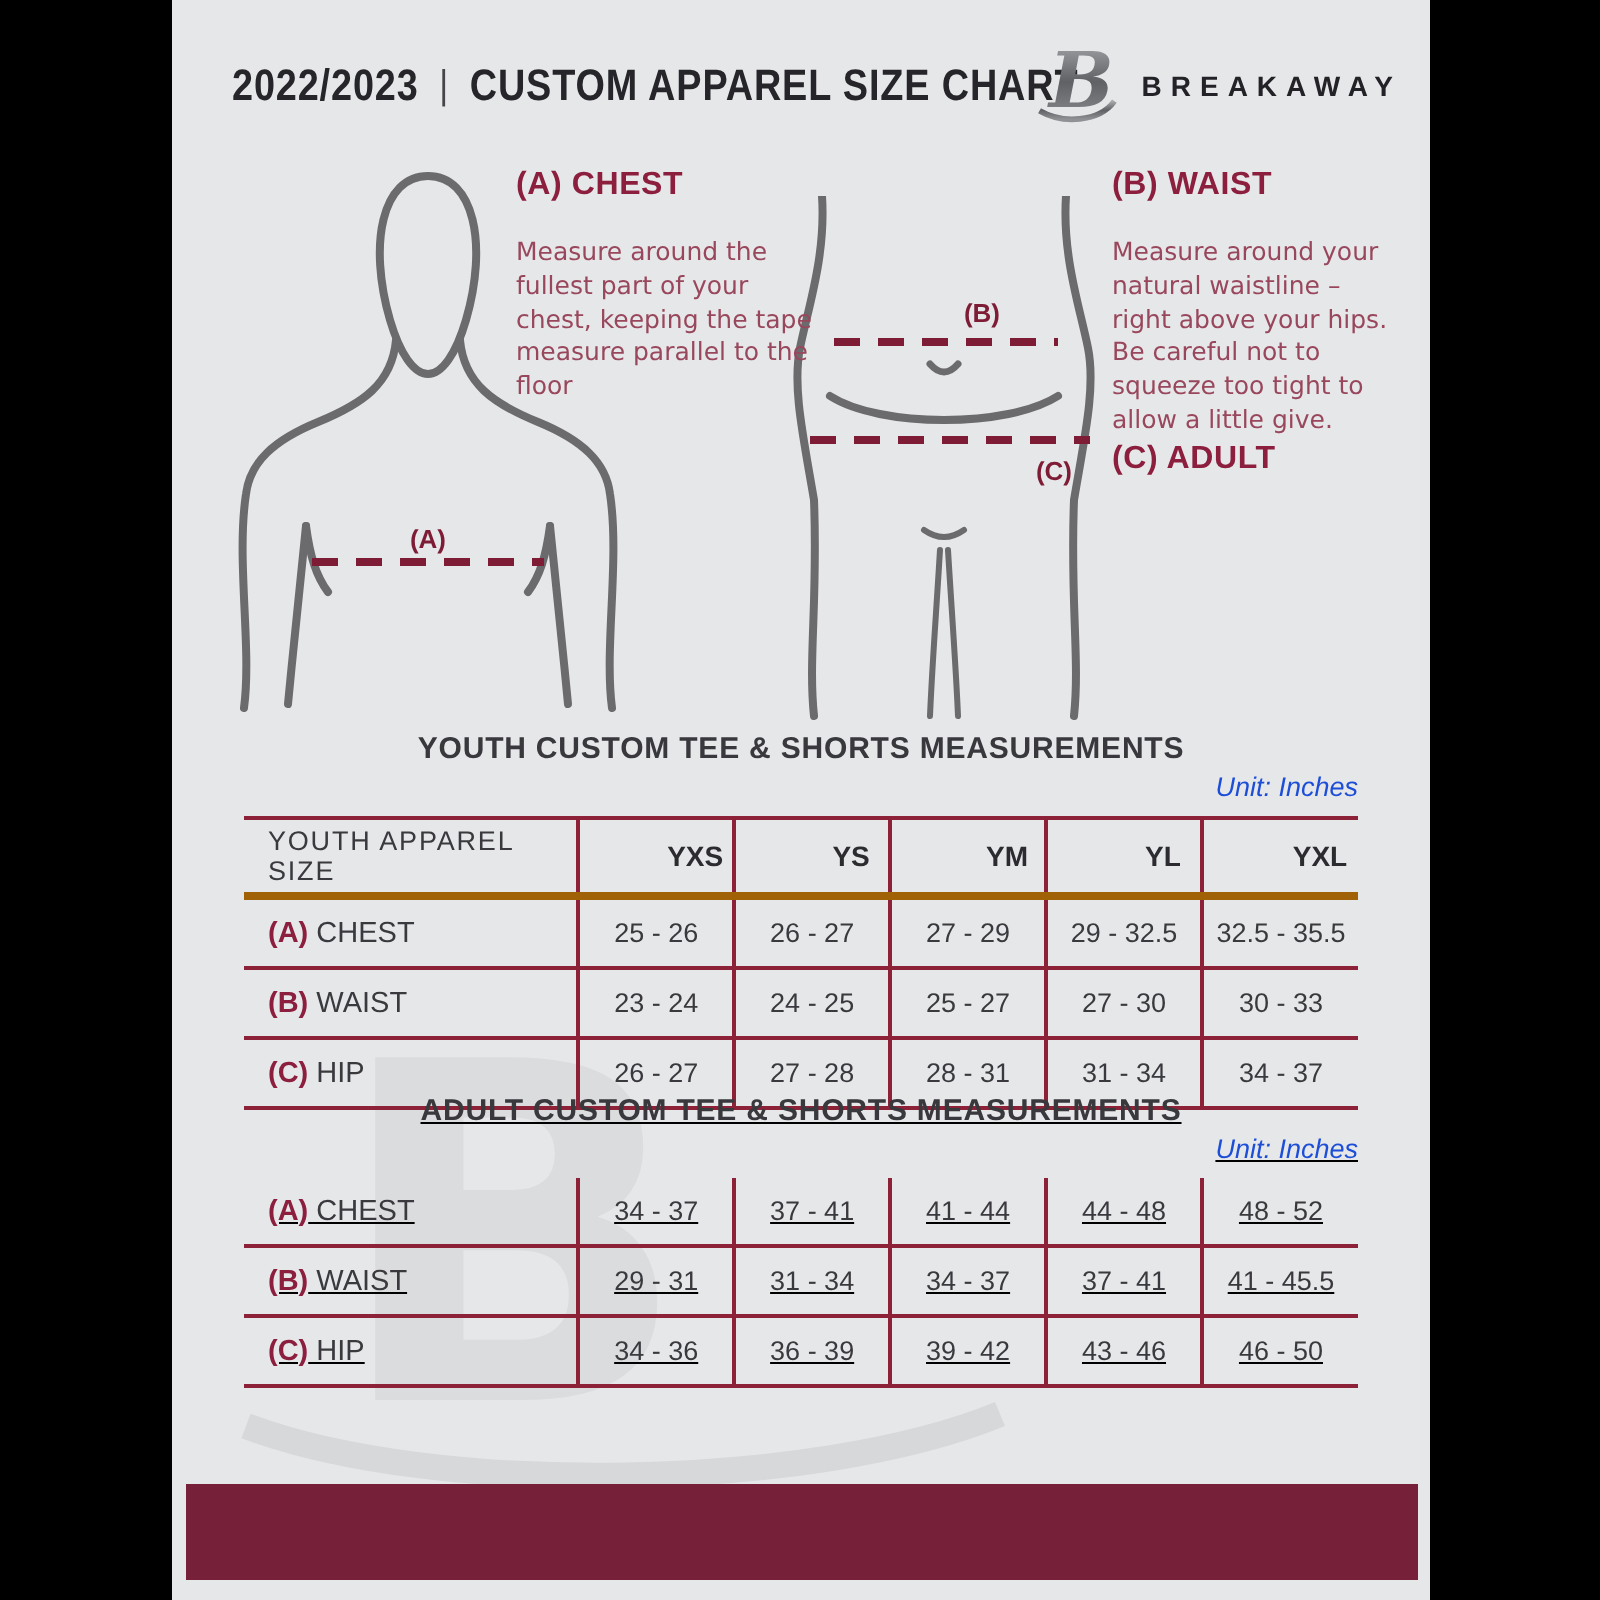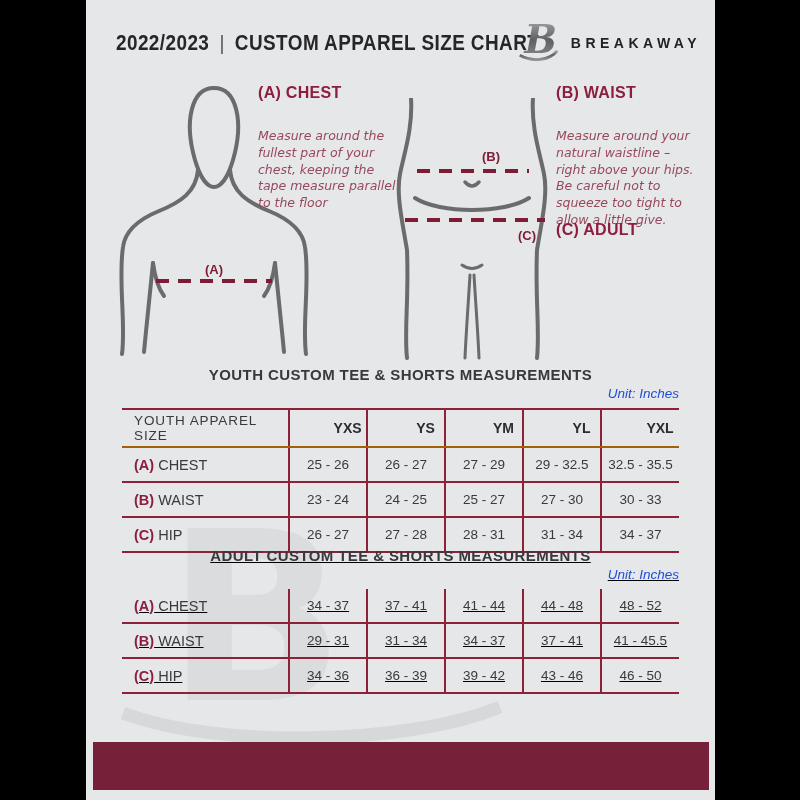--- a/index.html
+++ b/index.html
@@ -21,41 +21,41 @@
   .hdr-left .pipe { font-weight:400; color:#45454a; font-size:20px; }
   .brand {
     position:absolute; right:14px; top:16px; display:flex; align-items:center; gap:9px;
   }
   .brand-name { font-weight:bold; font-size:14px; letter-spacing:4.5px; color:#232327; padding-top:6px;}
 
   
   .instr { position:absolute; z-index:2; }
   .instr .ih { color:#8c1e3e; font-weight:bold; font-size:16px; letter-spacing:.3px; }
   .instr .ib {
-    margin-top:26px; color:#98475c; font-size:12.5px; line-height:1.34;
-    font-style:italic; font-family:"DejaVu Sans", sans-serif;
+    margin-top:16px; color:#98475c; font-size:12.5px; line-height:1.34;
+    font-family:"DejaVu Sans", sans-serif;
   }
   .instr-a { left:172px; top:84px;  width:148px; }
   .instr-b { left:470px; top:84px;  width:138px; }
   .instr-c { left:470px; top:221px; width:150px; }
 
   .fig { position:absolute; z-index:1; }
   .fig-torso { left:26px;  top:78px; }
   .fig-hips  { left:306px; top:98px; }
 
   
   .tsec { position:absolute; left:36px; width:557px; z-index:2; }
   .tsec-youth { top:366px; }
   .tsec-adult { top:547px;text-decoration:underline; }
   .ttl { text-align:center; font-weight:bold; font-size:15px; color:#39393d; letter-spacing:.4px; }
   .unit { text-align:right; font-style:italic; font-size:13.5px; color:#1d4ed8; margin-top:3px; }
   table { width:100%; border-collapse:collapse; margin-top:7px; table-layout:fixed; }
   col.c-label { width:30%; }
   col.c-size  { width:14%; }
-  tr.hdr-row td { border-top:2px solid #8c2138; border-bottom:2px solid #a16207; height:34px; }
+  tr.hdr-row td { border-top:2px solid #8c2138; border-bottom:4px solid #a16207; height:34px; }
   tr.data-row td { border-bottom:2px solid #8c2138; height:31px; }
   td.sep { border-left:2px solid #8c2138; }
   .size-hdr { font-size:13.5px; letter-spacing:.9px; color:#3a3a3e; padding-left:12px; }
   .col-hdr { font-weight:bold; font-size:14px; color:#2c2c30; text-align:center;padding-left:40px; }
   .row-label { padding-left:12px; font-size:14.5px; color:#3a3a3e; }
   .row-label .pfx { font-weight:bold; color:#8c1e3e; }
   .val { text-align:center; font-size:13.5px; color:#3a3a3e; }
 
   
   .wm { position:absolute; left:22px; top:495px; z-index:0; }

